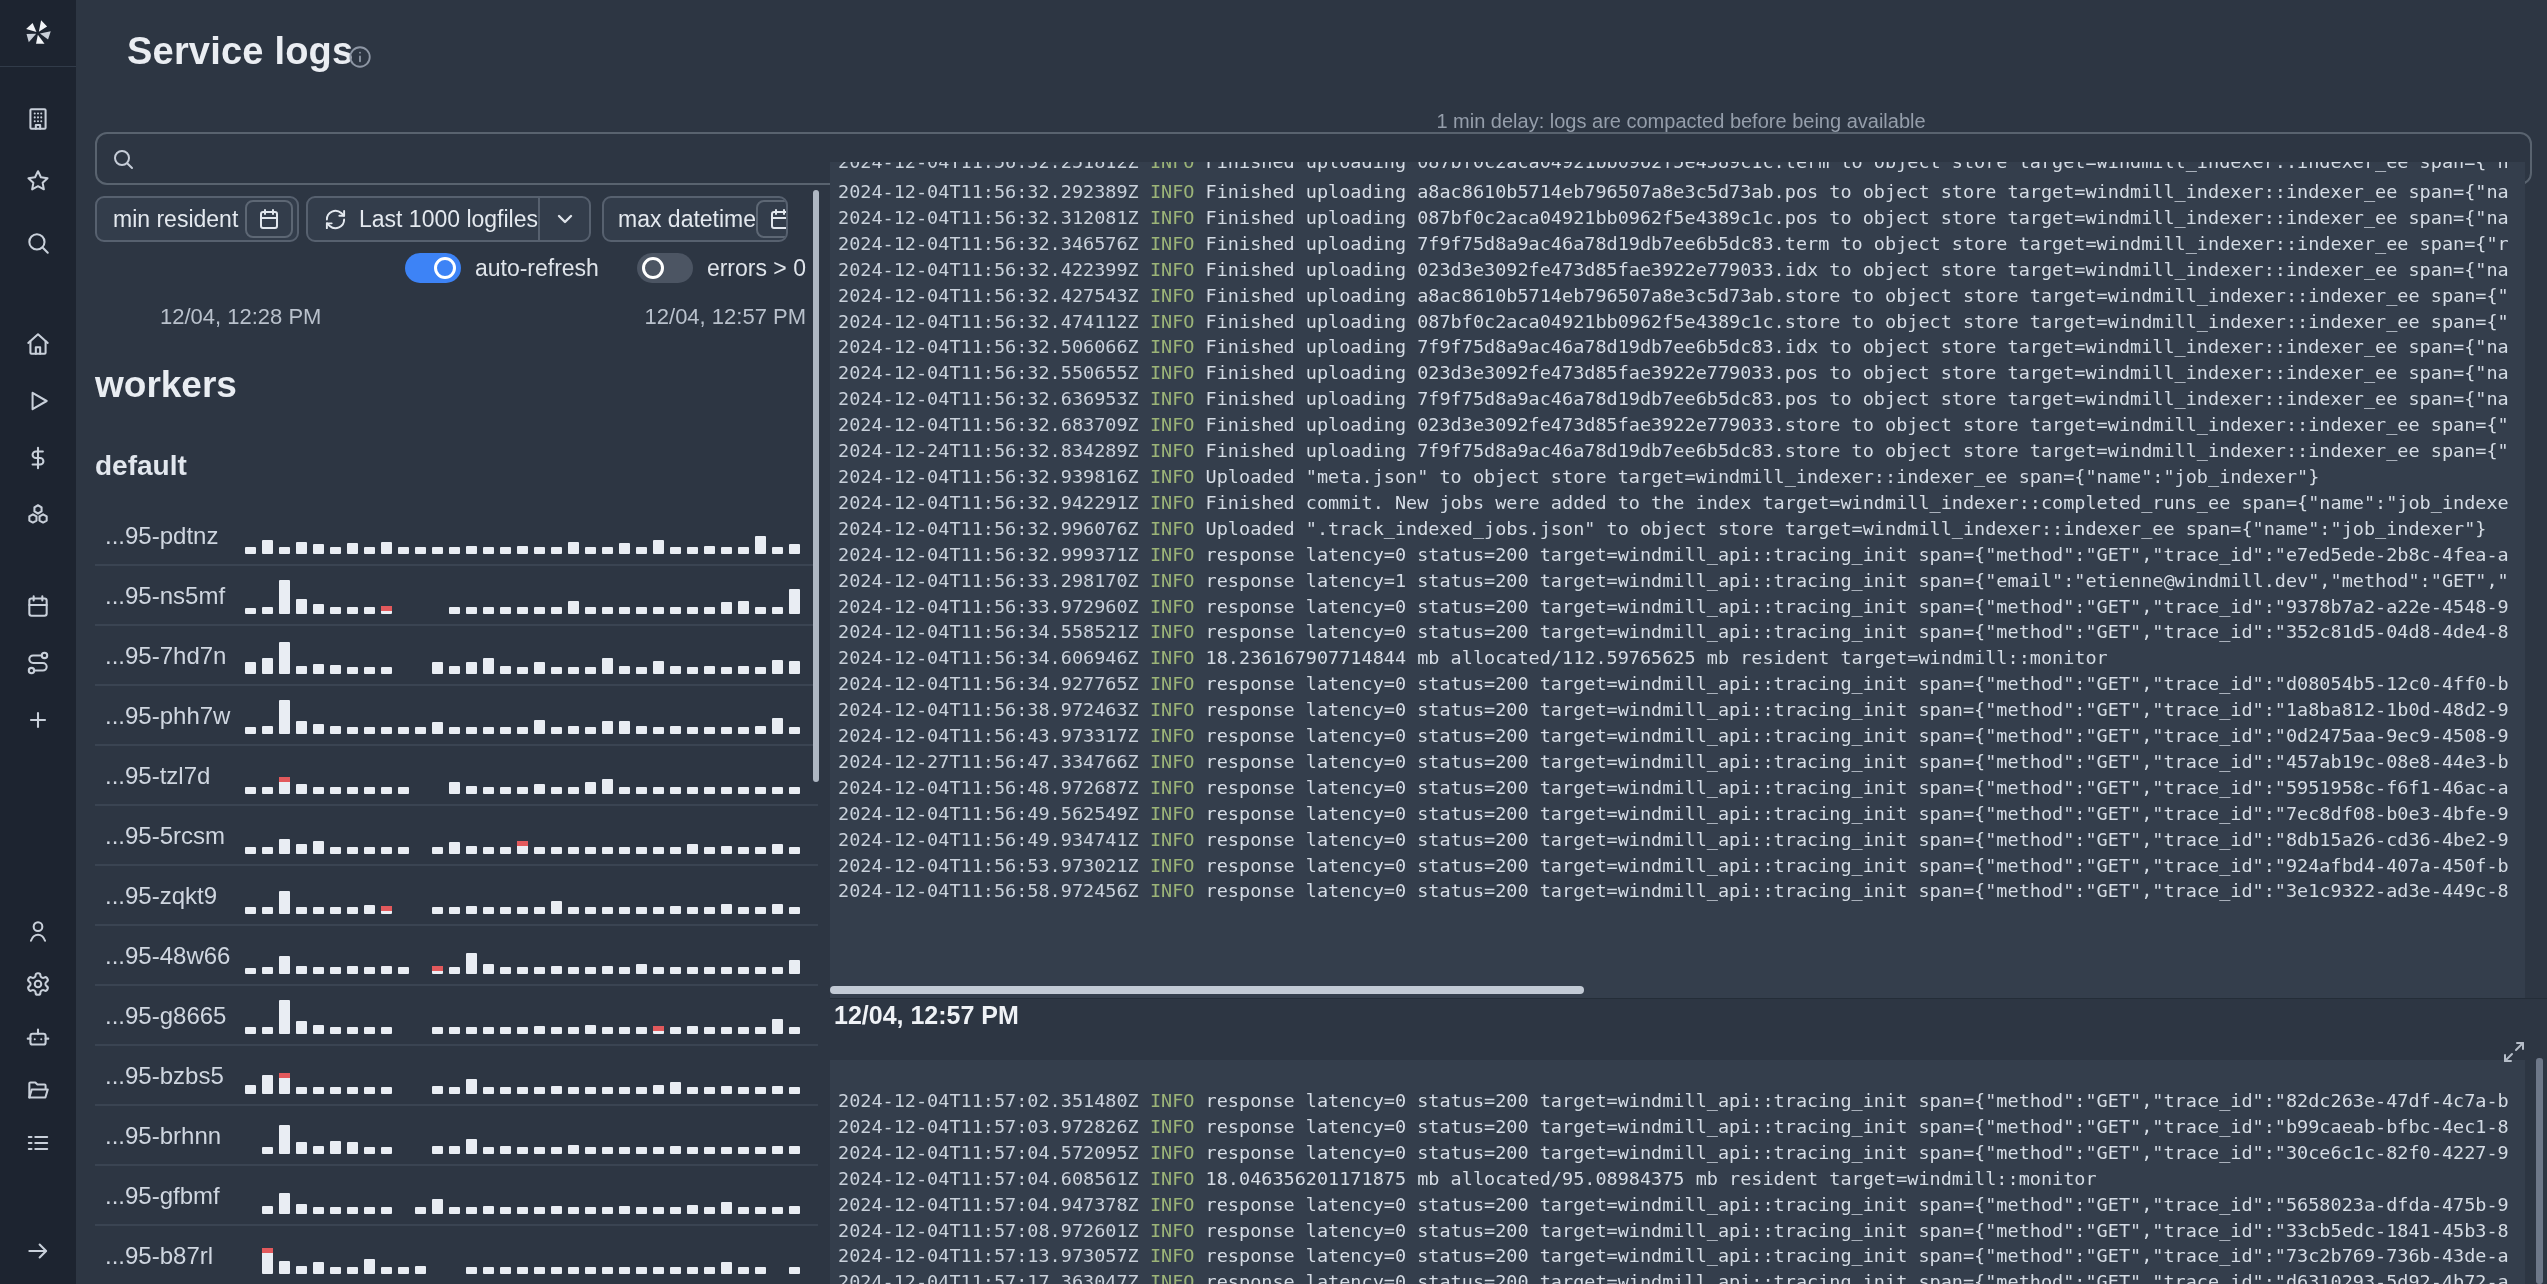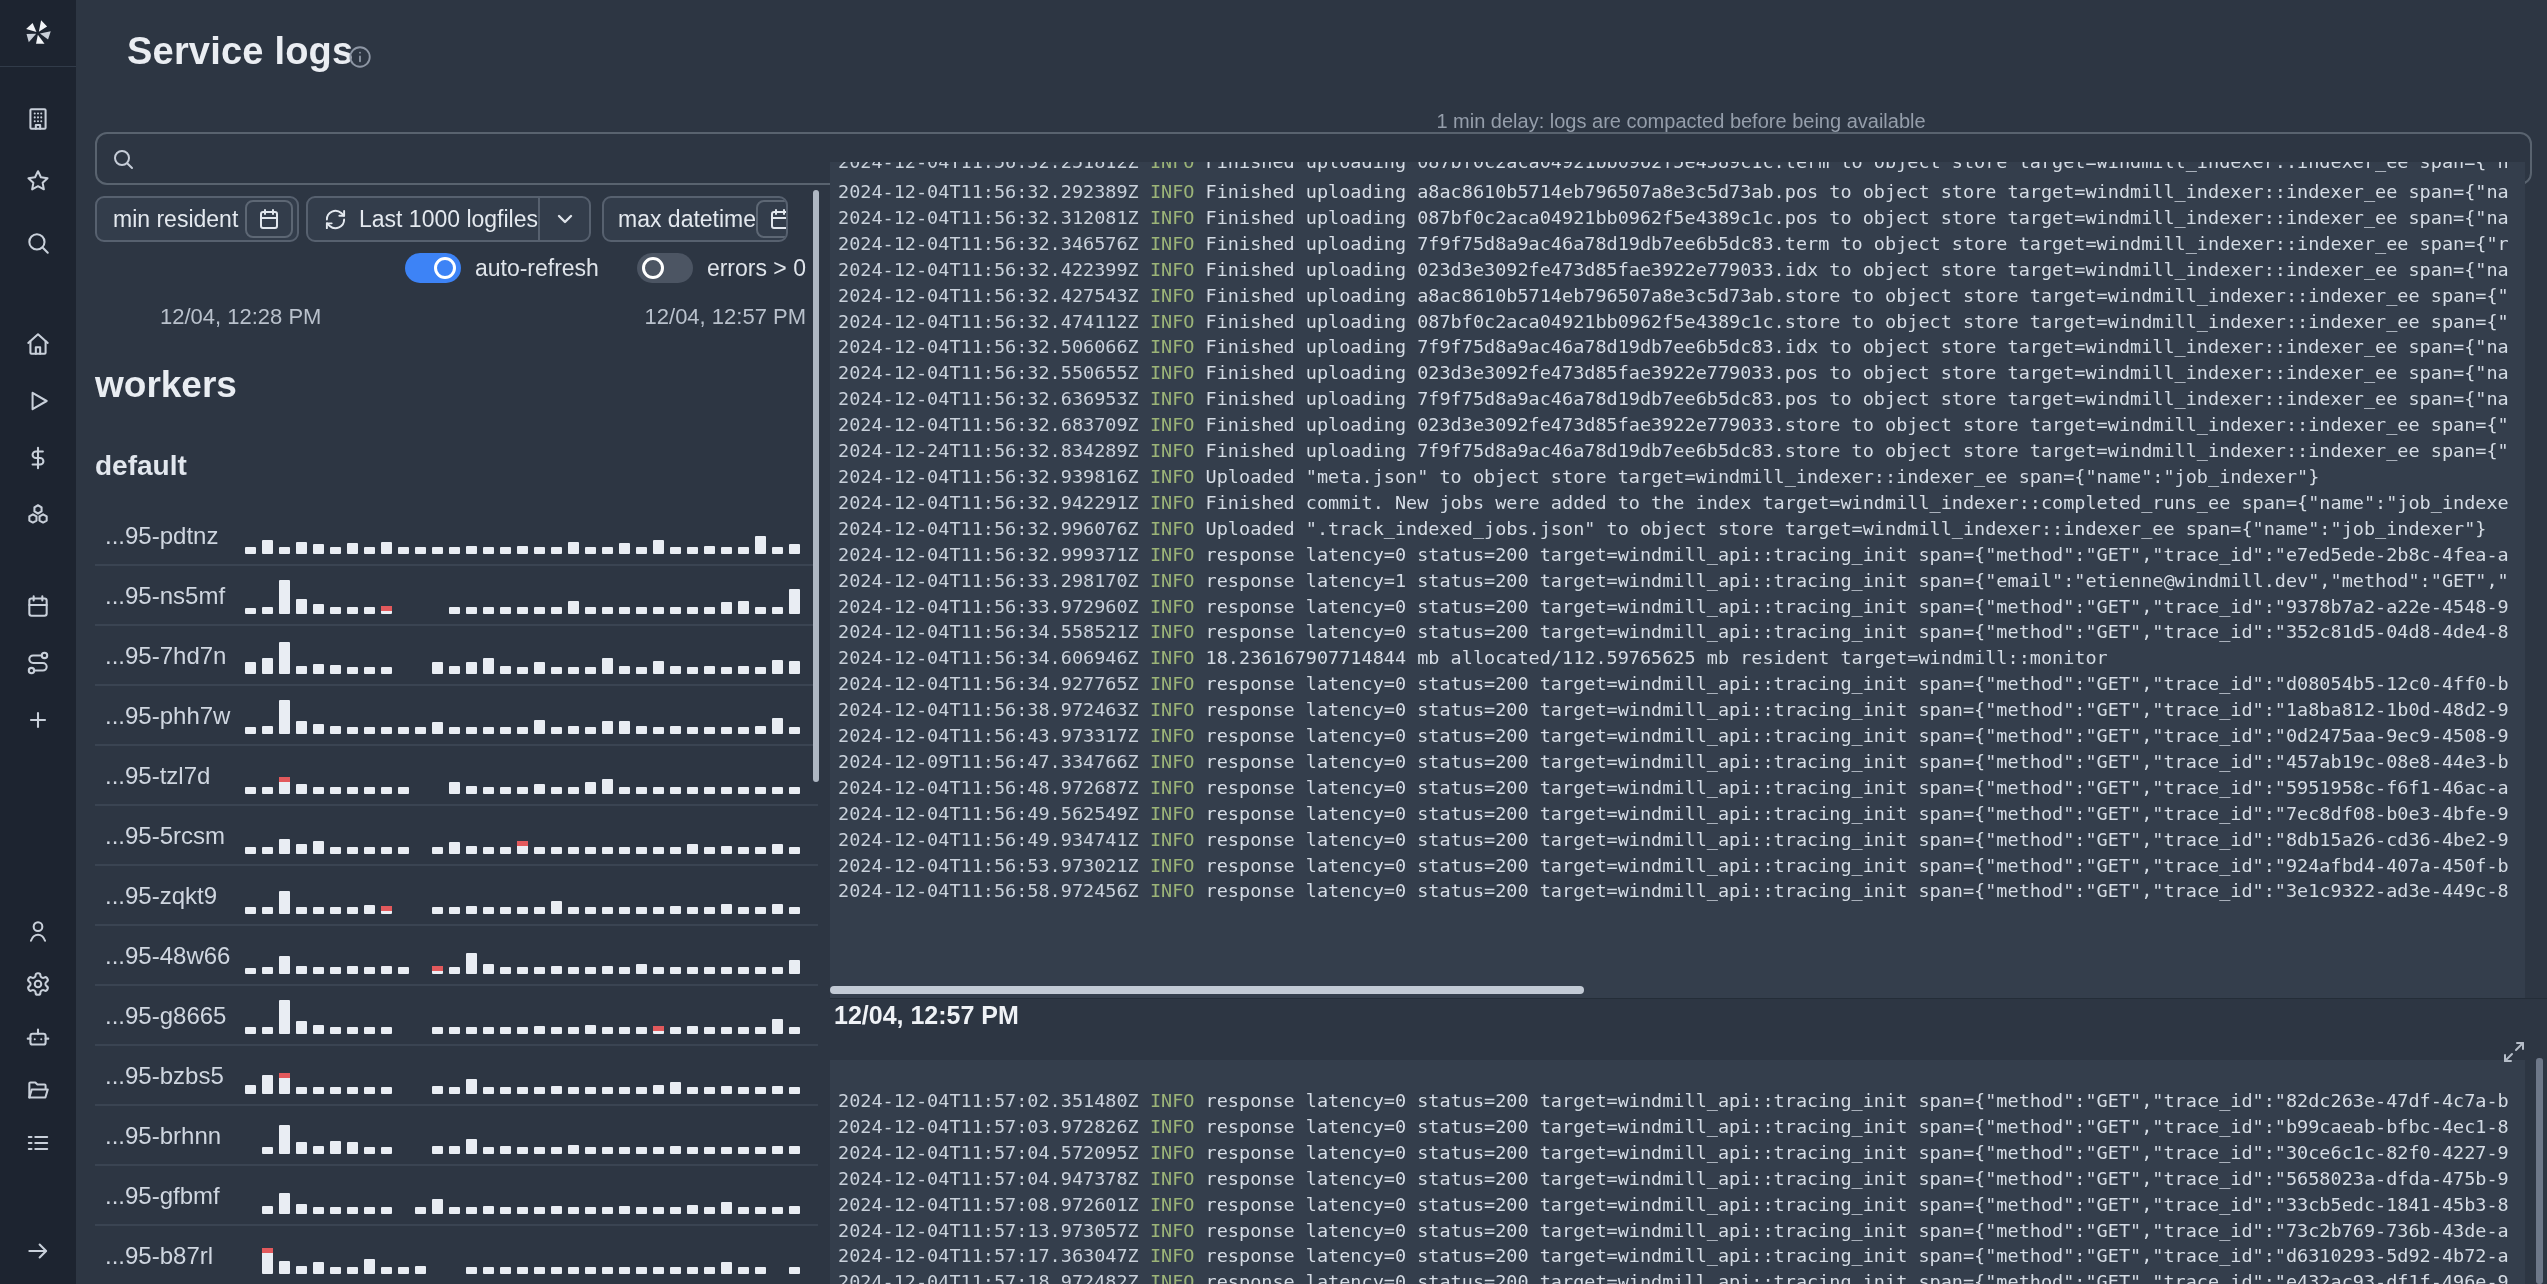--- a/index.html
+++ b/index.html
@@ -1603,39 +1603,40 @@
       <div class="log-line"><span class="ts">2024-12-04T11:56:32.942291Z</span><span> </span><span class="lvl">INFO</span><span> </span><span class="msg">Finished commit. New jobs were added to the index target=windmill_indexer::completed_runs_ee span={"name":"job_indexe</span></div>
       <div class="log-line"><span class="ts">2024-12-04T11:56:32.996076Z</span><span> </span><span class="lvl">INFO</span><span> </span><span class="msg">Uploaded ".track_indexed_jobs.json" to object store target=windmill_indexer::indexer_ee span={"name":"job_indexer"}</span></div>
       <div class="log-line"><span class="ts">2024-12-04T11:56:32.999371Z</span><span> </span><span class="lvl">INFO</span><span> </span><span class="msg">response latency=0 status=200 target=windmill_api::tracing_init span={"method":"GET","trace_id":"e7ed5ede-2b8c-4fea-a</span></div>
       <div class="log-line"><span class="ts">2024-12-04T11:56:33.298170Z</span><span> </span><span class="lvl">INFO</span><span> </span><span class="msg">response latency=1 status=200 target=windmill_api::tracing_init span={"email":"etienne@windmill.dev","method":"GET","</span></div>
       <div class="log-line"><span class="ts">2024-12-04T11:56:33.972960Z</span><span> </span><span class="lvl">INFO</span><span> </span><span class="msg">response latency=0 status=200 target=windmill_api::tracing_init span={"method":"GET","trace_id":"9378b7a2-a22e-4548-9</span></div>
       <div class="log-line"><span class="ts">2024-12-04T11:56:34.558521Z</span><span> </span><span class="lvl">INFO</span><span> </span><span class="msg">response latency=0 status=200 target=windmill_api::tracing_init span={"method":"GET","trace_id":"352c81d5-04d8-4de4-8</span></div>
       <div class="log-line"><span class="ts">2024-12-04T11:56:34.606946Z</span><span> </span><span class="lvl">INFO</span><span> </span><span class="msg">18.236167907714844 mb allocated/112.59765625 mb resident target=windmill::monitor</span></div>
       <div class="log-line"><span class="ts">2024-12-04T11:56:34.927765Z</span><span> </span><span class="lvl">INFO</span><span> </span><span class="msg">response latency=0 status=200 target=windmill_api::tracing_init span={"method":"GET","trace_id":"d08054b5-12c0-4ff0-b</span></div>
       <div class="log-line"><span class="ts">2024-12-04T11:56:38.972463Z</span><span> </span><span class="lvl">INFO</span><span> </span><span class="msg">response latency=0 status=200 target=windmill_api::tracing_init span={"method":"GET","trace_id":"1a8ba812-1b0d-48d2-9</span></div>
       <div class="log-line"><span class="ts">2024-12-04T11:56:43.973317Z</span><span> </span><span class="lvl">INFO</span><span> </span><span class="msg">response latency=0 status=200 target=windmill_api::tracing_init span={"method":"GET","trace_id":"0d2475aa-9ec9-4508-9</span></div>
-      <div class="log-line"><span class="ts">2024-12-09T11:56:47.334766Z</span><span> </span><span class="lvl">INFO</span><span> </span><span class="msg">response latency=0 status=200 target=windmill_api::tracing_init span={"method":"GET","trace_id":"457ab19c-08e8-44e3-b</span></div>
+      <div class="log-line"><span class="ts">2024-12-27T11:56:47.334766Z</span><span> </span><span class="lvl">INFO</span><span> </span><span class="msg">response latency=0 status=200 target=windmill_api::tracing_init span={"method":"GET","trace_id":"457ab19c-08e8-44e3-b</span></div>
       <div class="log-line"><span class="ts">2024-12-04T11:56:48.972687Z</span><span> </span><span class="lvl">INFO</span><span> </span><span class="msg">response latency=0 status=200 target=windmill_api::tracing_init span={"method":"GET","trace_id":"5951958c-f6f1-46ac-a</span></div>
       <div class="log-line"><span class="ts">2024-12-04T11:56:49.562549Z</span><span> </span><span class="lvl">INFO</span><span> </span><span class="msg">response latency=0 status=200 target=windmill_api::tracing_init span={"method":"GET","trace_id":"7ec8df08-b0e3-4bfe-9</span></div>
       <div class="log-line"><span class="ts">2024-12-04T11:56:49.934741Z</span><span> </span><span class="lvl">INFO</span><span> </span><span class="msg">response latency=0 status=200 target=windmill_api::tracing_init span={"method":"GET","trace_id":"8db15a26-cd36-4be2-9</span></div>
       <div class="log-line"><span class="ts">2024-12-04T11:56:53.973021Z</span><span> </span><span class="lvl">INFO</span><span> </span><span class="msg">response latency=0 status=200 target=windmill_api::tracing_init span={"method":"GET","trace_id":"924afbd4-407a-450f-b</span></div>
       <div class="log-line"><span class="ts">2024-12-04T11:56:58.972456Z</span><span> </span><span class="lvl">INFO</span><span> </span><span class="msg">response latency=0 status=200 target=windmill_api::tracing_init span={"method":"GET","trace_id":"3e1c9322-ad3e-449c-8</span></div>
     </div>
 </div>
 <div class="hscroll"></div>
 
 <div class="section-strip">
   <span>12/04, 12:57 PM</span>
 </div>
 
 <div class="log-panel panel-lower">
   <div id="lower-lines">
       <div class="log-line"><span class="ts">2024-12-04T11:57:02.351480Z</span><span> </span><span class="lvl">INFO</span><span> </span><span class="msg">response latency=0 status=200 target=windmill_api::tracing_init span={"method":"GET","trace_id":"82dc263e-47df-4c7a-b</span></div>
       <div class="log-line"><span class="ts">2024-12-04T11:57:03.972826Z</span><span> </span><span class="lvl">INFO</span><span> </span><span class="msg">response latency=0 status=200 target=windmill_api::tracing_init span={"method":"GET","trace_id":"b99caeab-bfbc-4ec1-8</span></div>
       <div class="log-line"><span class="ts">2024-12-04T11:57:04.572095Z</span><span> </span><span class="lvl">INFO</span><span> </span><span class="msg">response latency=0 status=200 target=windmill_api::tracing_init span={"method":"GET","trace_id":"30ce6c1c-82f0-4227-9</span></div>
+      <div class="log-line"><span class="ts">2024-12-04T11:57:04.608561Z</span><span> </span><span class="lvl">INFO</span><span> </span><span class="msg">18.046356201171875 mb allocated/95.08984375 mb resident target=windmill::monitor</span></div>
       <div class="log-line"><span class="ts">2024-12-04T11:57:04.947378Z</span><span> </span><span class="lvl">INFO</span><span> </span><span class="msg">response latency=0 status=200 target=windmill_api::tracing_init span={"method":"GET","trace_id":"5658023a-dfda-475b-9</span></div>
       <div class="log-line"><span class="ts">2024-12-04T11:57:08.972601Z</span><span> </span><span class="lvl">INFO</span><span> </span><span class="msg">response latency=0 status=200 target=windmill_api::tracing_init span={"method":"GET","trace_id":"33cb5edc-1841-45b3-8</span></div>
       <div class="log-line"><span class="ts">2024-12-04T11:57:13.973057Z</span><span> </span><span class="lvl">INFO</span><span> </span><span class="msg">response latency=0 status=200 target=windmill_api::tracing_init span={"method":"GET","trace_id":"73c2b769-736b-43de-a</span></div>
       <div class="log-line"><span class="ts">2024-12-04T11:57:17.363047Z</span><span> </span><span class="lvl">INFO</span><span> </span><span class="msg">response latency=0 status=200 target=windmill_api::tracing_init span={"method":"GET","trace_id":"d6310293-5d92-4b72-a</span></div>
       <div class="log-line"><span class="ts">2024-12-04T11:57:18.972482Z</span><span> </span><span class="lvl">INFO</span><span> </span><span class="msg">response latency=0 status=200 target=windmill_api::tracing_init span={"method":"GET","trace_id":"e432ac93-df1f-496e-9</span></div>
     </div>
 </div>
 <button class="expand-btn">
   <svg width="24" height="24" viewBox="0 0 24 24" fill="none" stroke="currentColor" stroke-width="2" stroke-linecap="round" stroke-linejoin="round">
     <path d="M15 3h6v6"></path>

